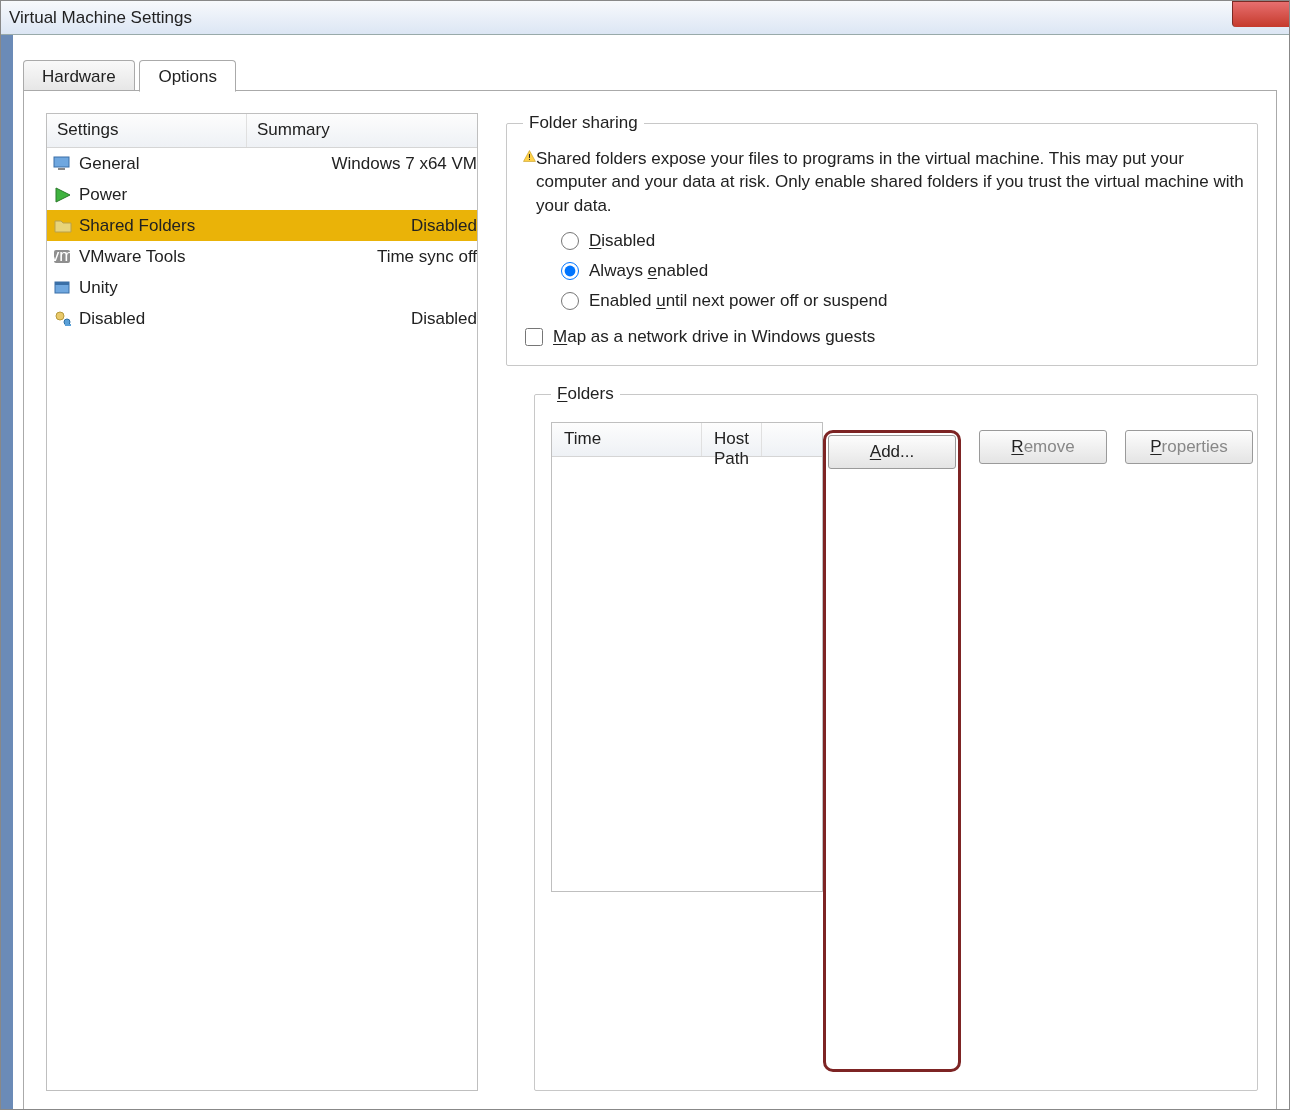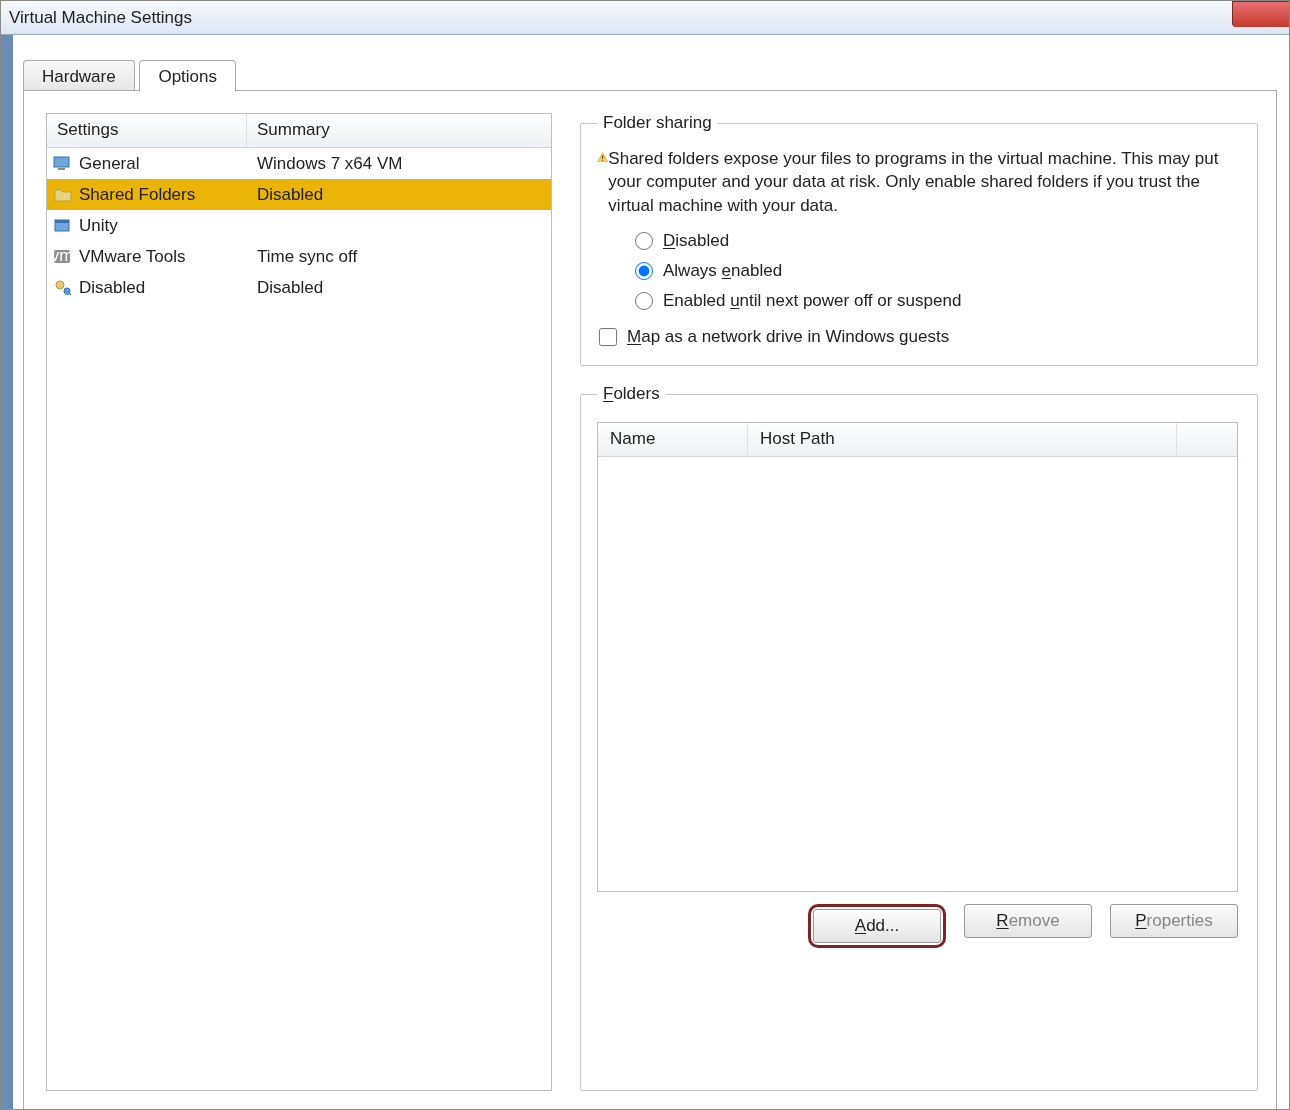--- a/index.html
+++ b/index.html
@@ -14,29 +14,29 @@
   .tab{display:inline-block;padding:6px 18px 4px 18px;border:1px solid #aaa;border-bottom:none;background:linear-gradient(#f9f9f9,#e6e6e6);border-radius:4px 4px 0 0;position:relative;top:1px;cursor:default;}
   .tab.active{background:#fff;z-index:3;border-bottom:1px solid #fff;}
   .tab-body{border:1px solid #aaa;background:#fff;position:relative;height:1020px;width:1254px;margin-top:-1px;}
   .columns{display:flex;gap:28px;padding:22px 18px 18px 22px;height:100%;}
   
   .listbox{width:506px;border:1px solid #bfbfbf;background:#fff;display:flex;flex-direction:column;}
   .list-head{display:flex;border-bottom:1px solid #d5d5d5;height:34px;}
   .list-head div{padding:6px 10px;background:linear-gradient(#fdfdfd,#eef1f5);}
   .col-settings{width:200px;border-right:1px solid #e0e0e0;}
   .col-summary{flex:1;}
-  .list-rows{flex:1;overflow:auto;}
+  .list-rows{flex:1;overflow:auto;text-align:right;}
   .row{display:flex;align-items:center;height:31px;}
   .row .cell1{width:200px;padding-left:6px;display:flex;align-items:center;gap:6px;}
   .row .cell2{flex:1;padding-left:10px;}
   .row.selected{background:#eab308;}
   .ico{width:20px;height:18px;display:inline-block;}
   
   .right{flex:1;display:flex;flex-direction:column;gap:18px;}
-  fieldset{border:1px solid #c8c8c8;border-radius:2px;padding:14px 19px 18px 16px;margin:0;}
+  fieldset{border:1px solid #c8c8c8;border-radius:2px;padding:14px 4px 18px 16px;margin:0;}
   legend{padding:0 6px;font-size:17px;}
   .warnrow{display:flex;}
   .warntext{line-height:1.38;}
   .radios{margin:14px 0 0 38px;display:flex;flex-direction:column;gap:10px;}
   .radios label,.chkrow label{display:flex;align-items:center;gap:10px;cursor:default;}
   input[type=radio],input[type=checkbox]{width:18px;height:18px;margin:0;}
   .chkrow{margin:16px 0 0 2px;}
   .folders-box{border:1px solid #bfbfbf;height:470px;display:flex;flex-direction:column;margin-top:4px;}
   .fold-head{display:flex;height:34px;border-bottom:1px solid #d5d5d5;}
   .fold-head div{padding:6px 12px;background:linear-gradient(#fdfdfd,#eef1f5);}
@@ -81,57 +81,68 @@
                     <svg viewBox="0 0 20 18">
                         <rect x="1" y="2" width="15" height="10" fill="#6fa7df" stroke="#3a6fa7"></rect>
                         <rect x="5" y="13" width="7" height="2" fill="#888"></rect>
                       </svg>
                   </span>
                   <span>General</span>
                 </div>
                 <div class="cell2">Windows 7 x64 VM</div>
               </div>
 
+              <div class="row">
+                <div class="cell1">
+                  <span class="ico">
+                    <svg viewBox="0 0 20 18">
+                        <polygon points="3,2 17,9 3,16" fill="#3fb33f" stroke="#2a7a2a"></polygon>
+                      </svg>
+                  </span>
+                  <span>Power</span>
+                </div>
+                <div class="cell2"></div>
+              </div>
 
               <div class="row selected">
                 <div class="cell1">
                   <span class="ico">
                     <svg viewBox="0 0 20 18">
                         <path d="M2 4h6l2 2h8v9H2z" fill="#e8d47a" stroke="#b7a04d"></path>
                       </svg>
                   </span>
                   <span>Shared Folders</span>
                 </div>
                 <div class="cell2">Disabled</div>
+              </div>
+
+              <div class="row">
+                <div class="cell1">
+                  <span class="ico">
+                    <svg viewBox="0 0 20 18">
+                        <rect x="1" y="2" width="16" height="13" rx="2" fill="#8f8f8f"></rect>
+                        <text x="9" y="13" font-size="9" text-anchor="middle" fill="#fff">vm</text>
+                      </svg>
+                  </span>
+                  <span>VMware Tools</span>
+                </div>
+                <div class="cell2">Time sync off</div>
               </div>
 
               <div class="row">
                 <div class="cell1">
                   <span class="ico">
                     <svg viewBox="0 0 20 18">
                         <rect x="2" y="3" width="14" height="11" fill="#6fa7df" stroke="#3a6fa7"></rect>
                         <rect x="2" y="3" width="14" height="3" fill="#3a6fa7"></rect>
                       </svg>
                   </span>
                   <span>Unity</span>
                 </div>
                 <div class="cell2"></div>
-              </div>
-
-              <div class="row">
-                <div class="cell1">
-                  <span class="ico">
-                    <svg viewBox="0 0 20 18">
-                        <rect x="1" y="2" width="16" height="13" rx="2" fill="#8f8f8f"></rect>
-                        <text x="9" y="13" font-size="9" text-anchor="middle" fill="#fff">vm</text>
-                      </svg>
-                  </span>
-                  <span>VMware Tools</span>
-                </div>
-                <div class="cell2">Time sync off</div>
               </div>
 
               <div class="row">
                 <div class="cell1">
                   <span class="ico">
                     <svg viewBox="0 0 20 18">
                         <circle cx="7" cy="6" r="4" fill="#e9c96a" stroke="#b79a3d"></circle>
                         <circle cx="14" cy="12" r="3" fill="#5aa0d8" stroke="#2d6fa3"></circle>
                         <rect x="12" y="14" width="6" height="2" fill="#5aa0d8"></rect>
                       </svg>
@@ -176,26 +187,26 @@
               </div>
 
               <div class="chkrow">
                 <label>
                   <input type="checkbox" style="">
                   <span><span class="ul">M</span>ap as a network drive in Windows guests</span>
                 </label>
               </div>
             </fieldset>
 
-            <fieldset style="flex:1;display:flex;flex-direction:column;">
+            <fieldset style="flex:1;display:flex;flex-direction:row;margin-left:28px;">
               <legend><span class="ul">F</span>olders</legend>
 
               <div class="folders-box">
                 <div class="fold-head">
-                  <div class="fh-name">Name</div>
+                  <div class="fh-name">Time</div>
                   <div class="fh-path">Host Path</div>
                   <div class="fh-ext"></div>
                 </div>
                 <div style="flex:1"></div>
               </div>
 
               <div class="btnrow">
                 <span class="highlight">
                   <button class="btn"><span class="ul">A</span>dd...</button>
                 </span>

